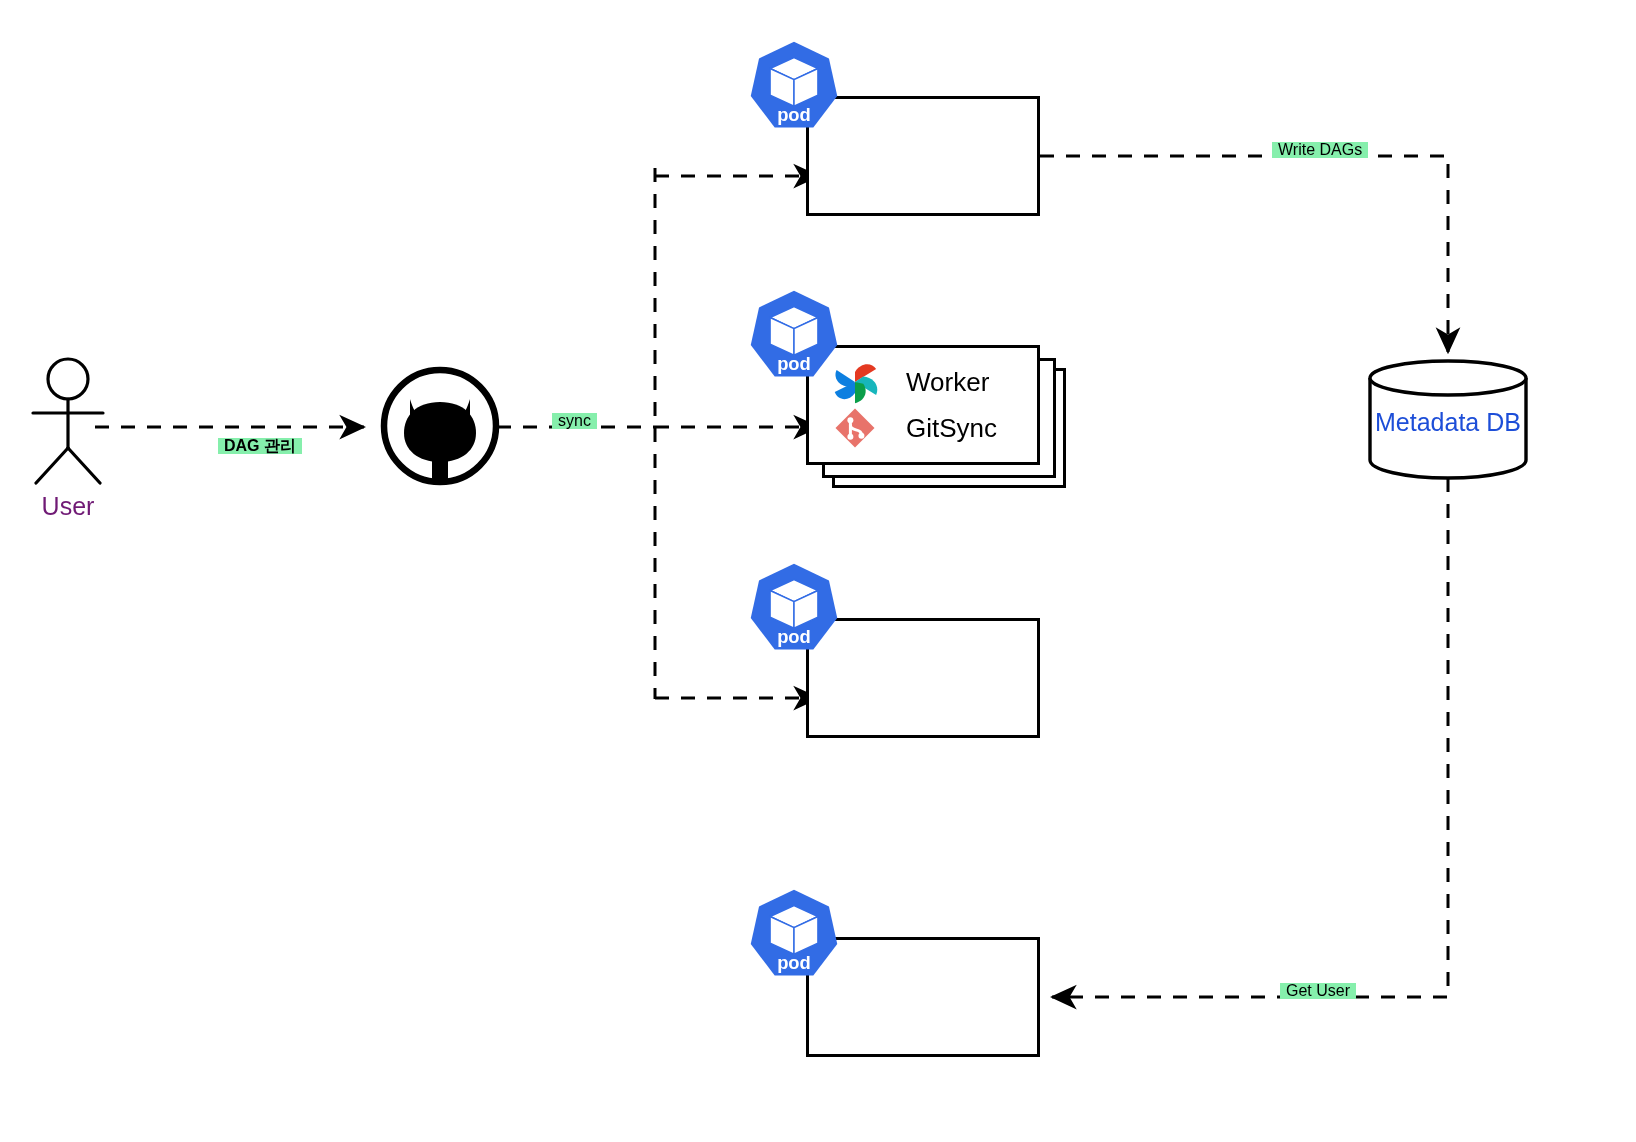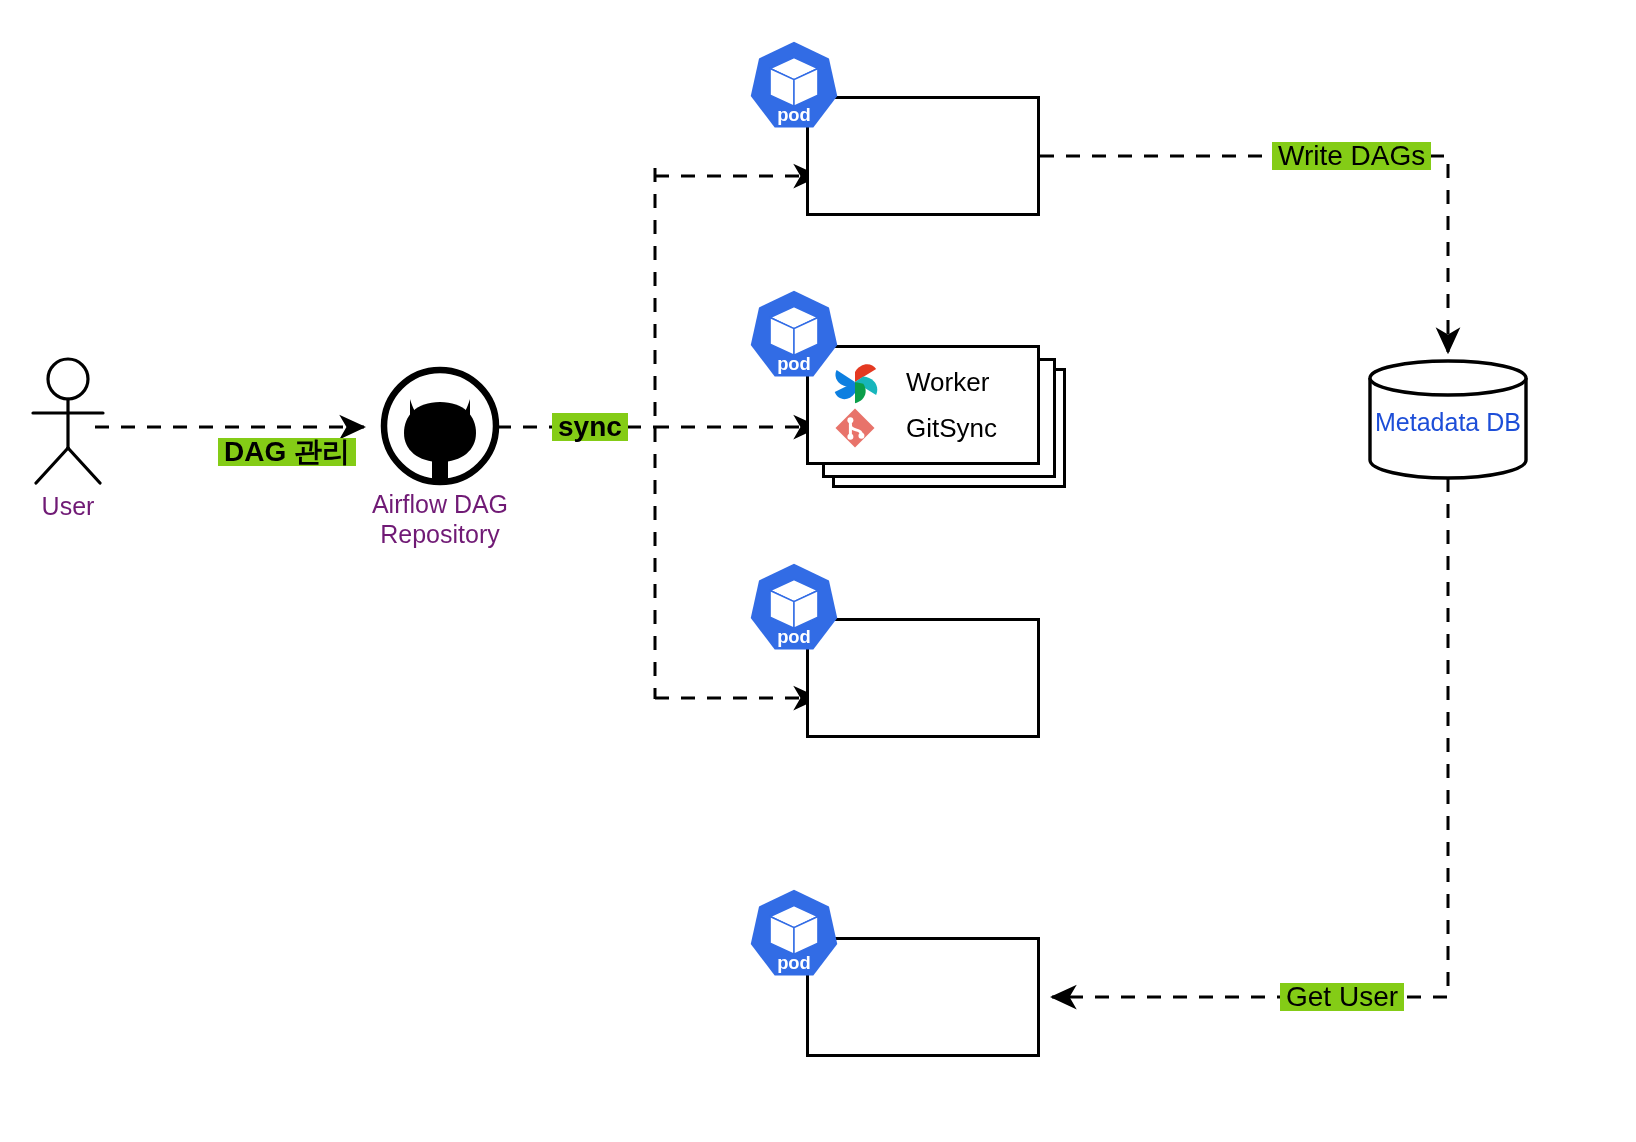--- a/index.html
+++ b/index.html
@@ -76,24 +76,24 @@
   .caption {
     position: absolute;
     font-size: 25px;
     line-height: 1.18;
     text-align: center;
     white-space: pre;
     color: #701a75;
   }
   .edgelabel {
     position: absolute;
-    font-size: 28px;
+    font-size: 16px;
     line-height: 1;
     white-space: nowrap;
-    background: #84cc16;
+    background: #86efac;
     padding: 0 6px;
     color: #000;
   }
   .dbtext {
     position: absolute;
     font-size: 25px;
     line-height: 1;
     white-space: nowrap;
     color: #1d4ed8;
     z-index: 4;
@@ -157,22 +157,20 @@
           <path d="M60 36
                    C 84 36, 96 50, 96 67
                    C 96 84, 82 96, 60 96
                    C 38 96, 24 84, 24 67
                    C 24 50, 36 36, 60 36 Z"></path>
 
           <path d="M52 88 L 68 88 L 68 112 C 68 114, 66 115, 60 115 C 54 115, 52 114, 52 112 Z"></path>
         </g>
       </svg>
     </div>
-    <div class="caption" style="left:318px; top:490px; width:244px;"><span>Airflow DAG</span>
-<span>Repository</span></div>
 
     <div class="svcbox front" style="left:806px; top:96px; width:234px; height:120px;"></div>
     <div class="row" style="left:832px; top:106px;">
       <span class="ico">
         <svg width="46" height="46" viewBox="0 0 100 100" xmlns="http://www.w3.org/2000/svg">
           <g>
             <path d="M50 50 L 96 22 C 86 6, 62 8, 50 28 Z" fill="#e43921"></path>
             <path d="M50 50 L 96 78 C 104 60, 92 40, 68 38 Z" fill="#17b6bc"></path>
             <path d="M50 50 L 50 96 C 70 92, 80 72, 68 54 Z" fill="#0a9e4a"></path>
             <path d="M50 50 L 6 72 C 12 90, 36 94, 50 74 Z" fill="#0d7fe0"></path>
@@ -331,20 +329,20 @@
     <div class="node" style="left:1366px; top:358px; width:164px; height:122px;">
       <svg width="164" height="122" viewBox="0 0 164 122" xmlns="http://www.w3.org/2000/svg">
         <path d="M4 20 L 4 102 C 4 112, 39 120, 82 120 C 125 120, 160 112, 160 102 L 160 20" fill="#ffffff" stroke="#000000" stroke-width="3.4"></path>
         <ellipse cx="82" cy="20" rx="78" ry="17" fill="#ffffff" stroke="#000000" stroke-width="3.4"></ellipse>
       </svg>
     </div>
     <div class="dbtext" style="left:1366px; top:410px; width:164px; text-align:center;">Metadata DB</div>
 
     <div class="edgelabel" style="left:218px; top:438px;font-weight:bold;">DAG 관리</div>
 
-    <div class="edgelabel" style="left:552px; top:413px;font-weight:bold;">sync</div>
+    <div class="edgelabel" style="left:552px; top:413px;">sync</div>
 
     <div class="edgelabel" style="left:1272px; top:142px;">Write DAGs</div>
 
     <div class="edgelabel" style="left:1280px; top:983px;">Get User</div>
 
   </div>
 </div>
 
 </body></html>

